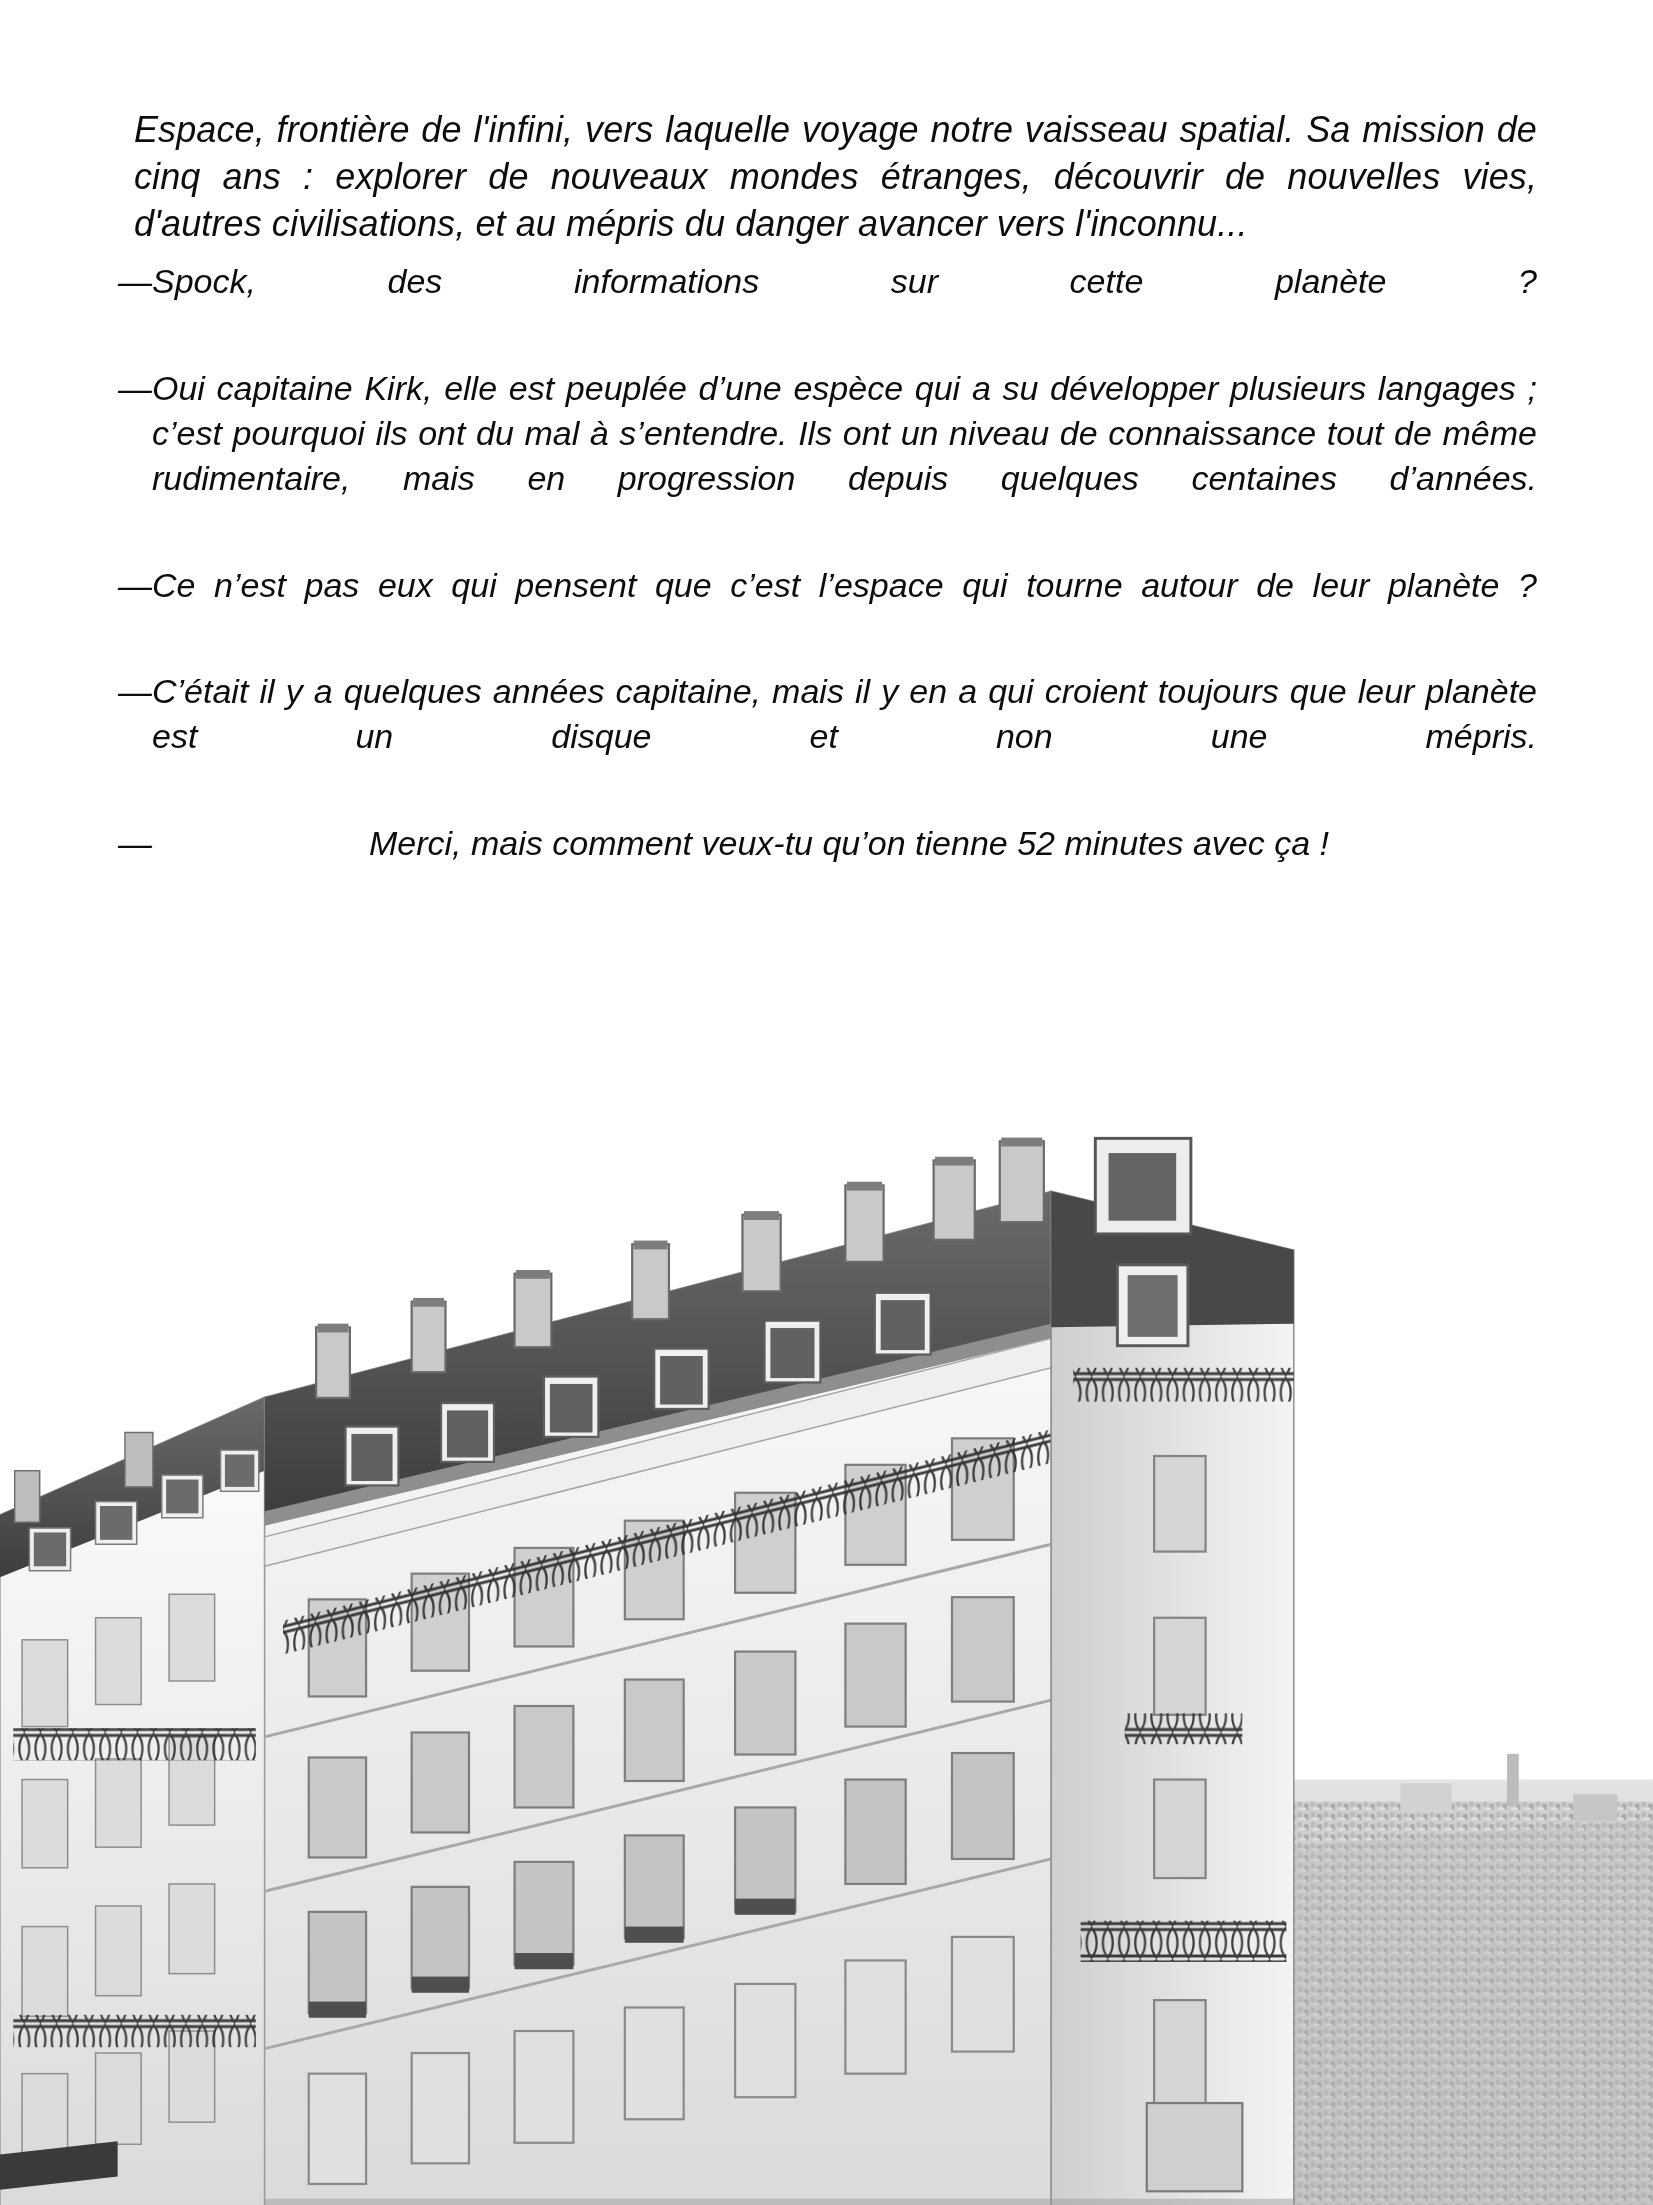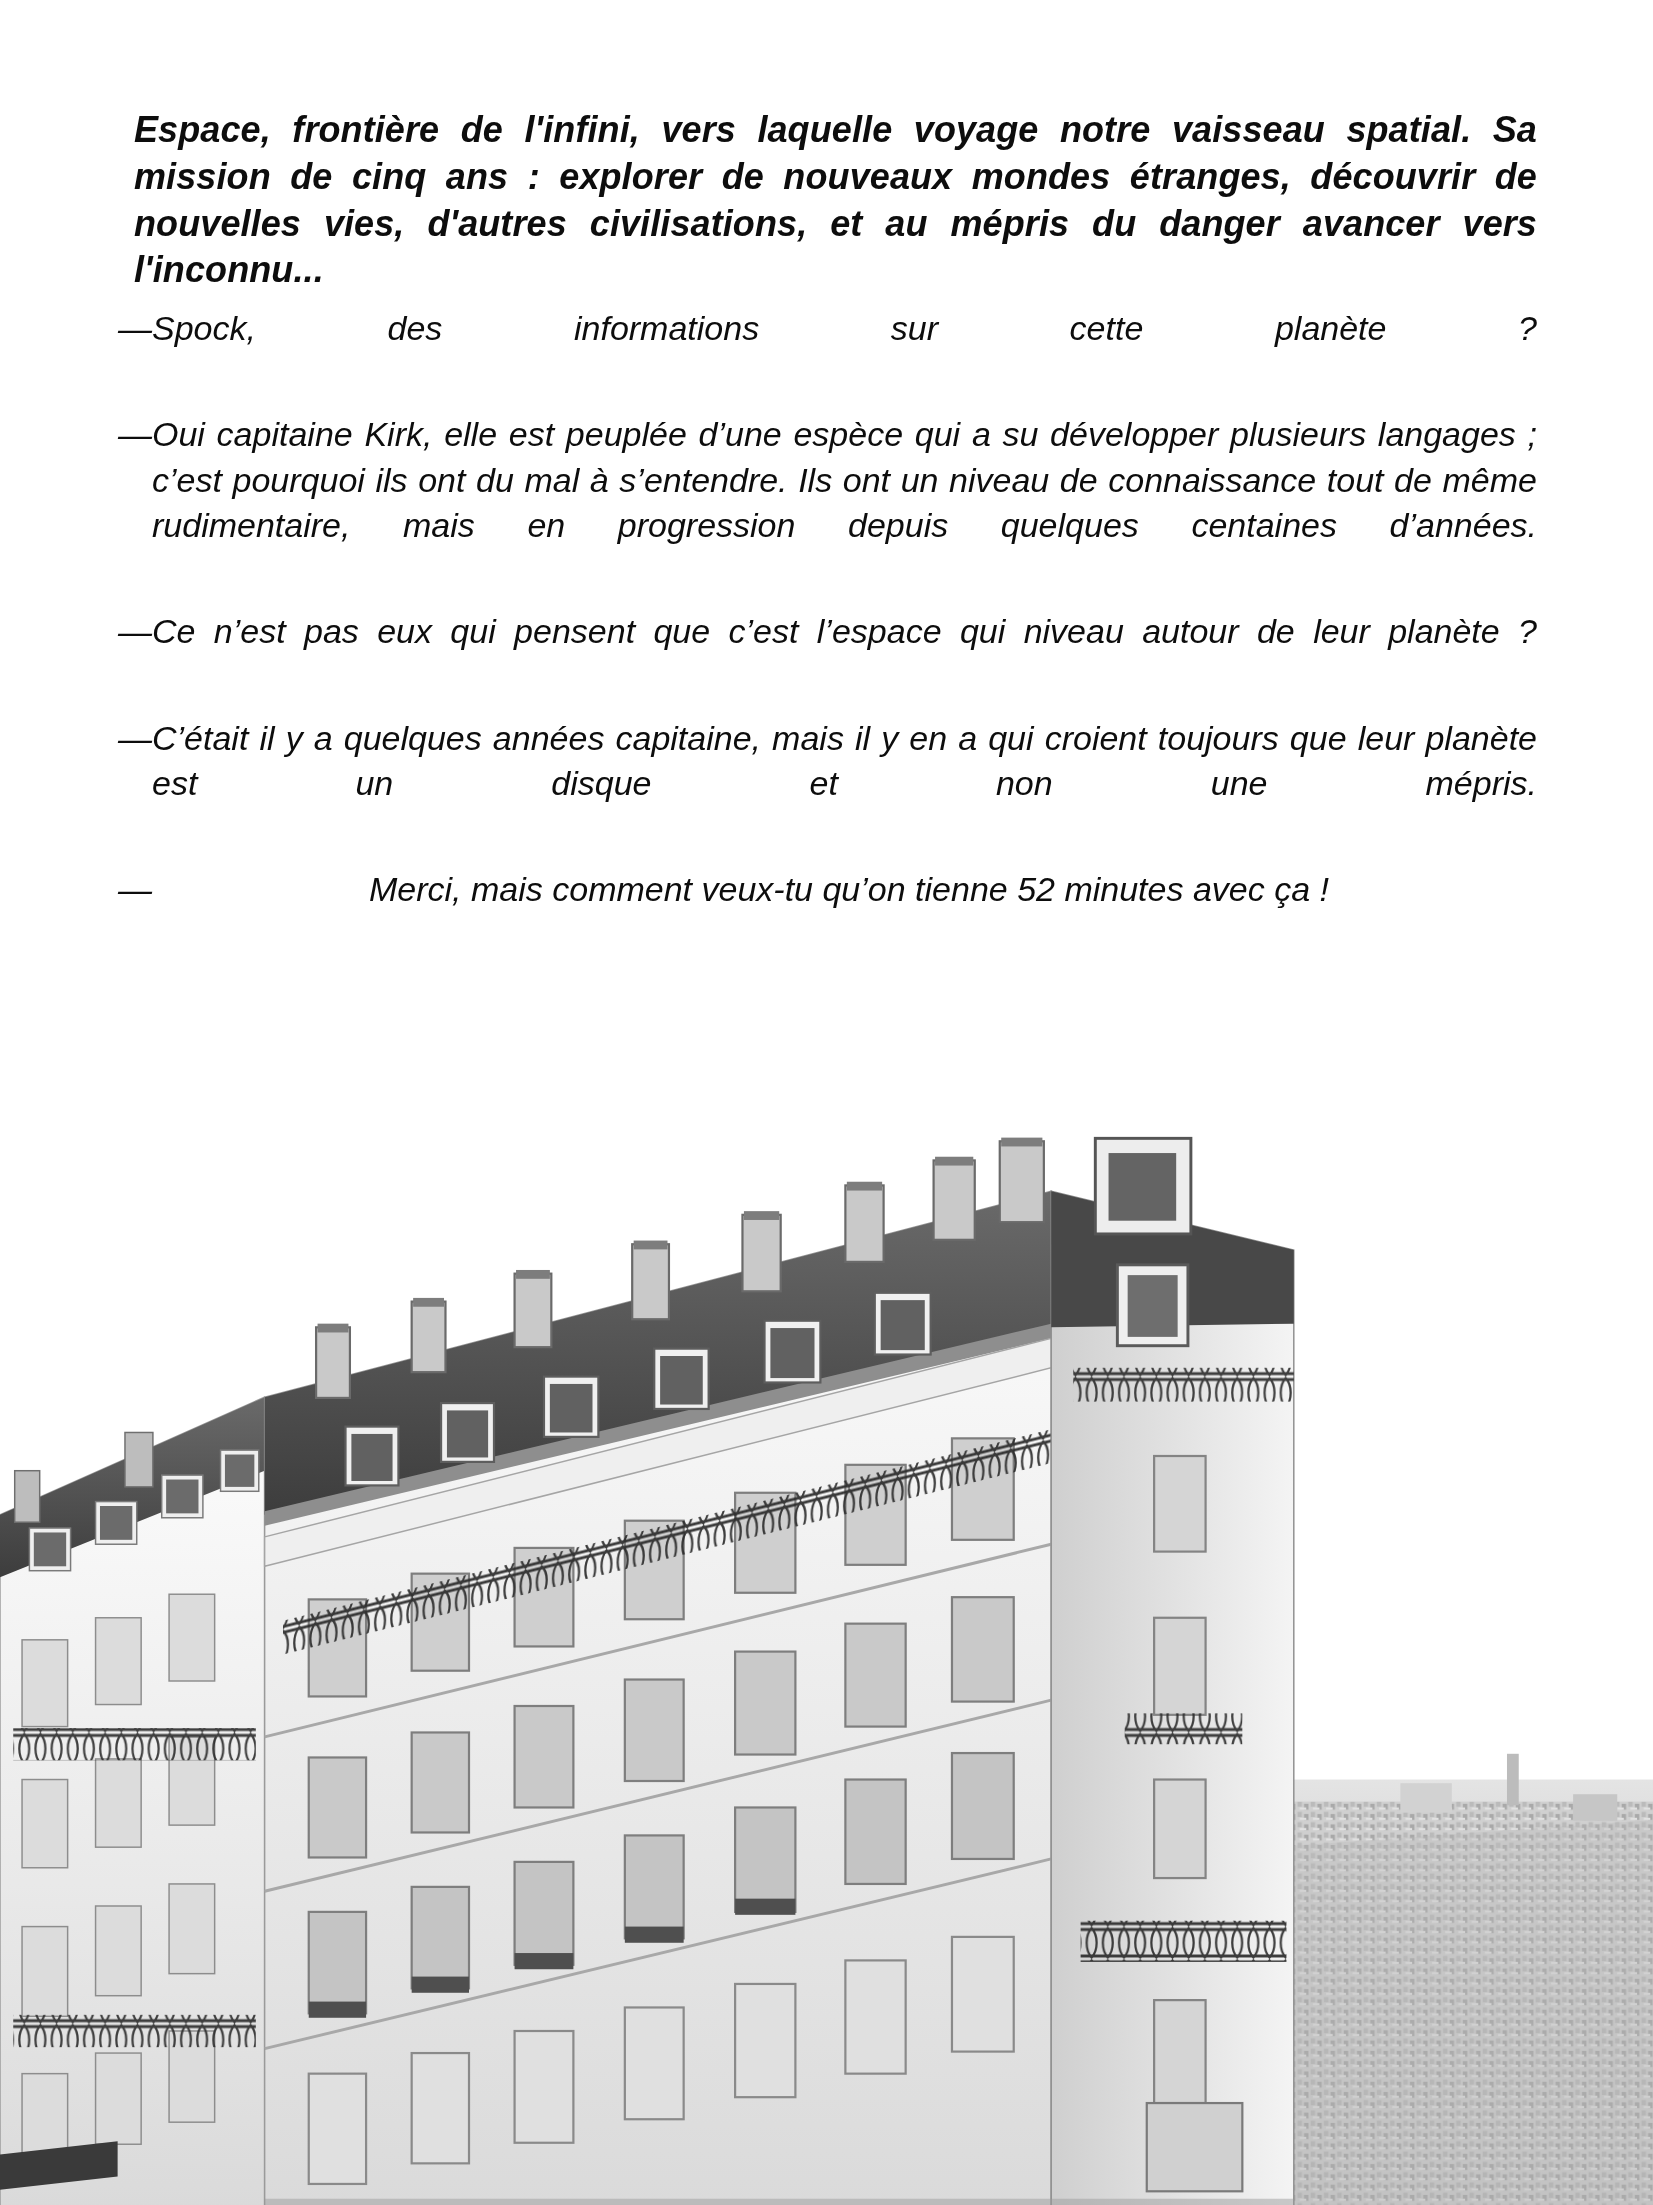--- a/index.html
+++ b/index.html
@@ -24,21 +24,21 @@
 
   
   .text-block {
     position: absolute;
     left: 118px;
     top: 107px;
     width: 1419px;
   }
 
   .intro {
-    font-weight: bold;
+    font-weight: normal;
     font-style: italic;
     font-size: 36px;
     line-height: 1.30;
     text-align: justify;
     text-justify: inter-word;
     margin: 0 0 11.8px 16px;
     letter-spacing: 0.1px;
   }
 
   .dialogue {
@@ -119,21 +119,21 @@
         <span class="line-text">Spock, des informations sur cette planète ?</span>
       </div>
 
       <div class="line">
         <span class="dash">—</span>
         <span class="line-text">Oui capitaine Kirk, elle est peuplée d’une espèce qui a su développer plusieurs langages ; c’est pourquoi ils ont du mal à s’entendre. Ils ont un niveau de connaissance tout de même rudimentaire, mais en progression depuis quelques centaines d’années.</span>
       </div>
 
       <div class="line">
         <span class="dash">—</span>
-        <span class="line-text">Ce n’est pas eux qui pensent que c’est l’espace qui niveau autour de leur planète ?</span>
+        <span class="line-text">Ce n’est pas eux qui pensent que c’est l’espace qui tourne autour de leur planète ?</span>
       </div>
 
       <div class="line">
         <span class="dash">—</span>
         <span class="line-text">C’était il y a quelques années capitaine, mais il y en a qui croient toujours que leur planète est un disque et non une mépris.</span>
       </div>
 
       <div class="line last">
         <span class="dash">—</span>
         <span class="line-text">Merci, mais comment veux-tu qu’on tienne 52 minutes avec ça !</span>

